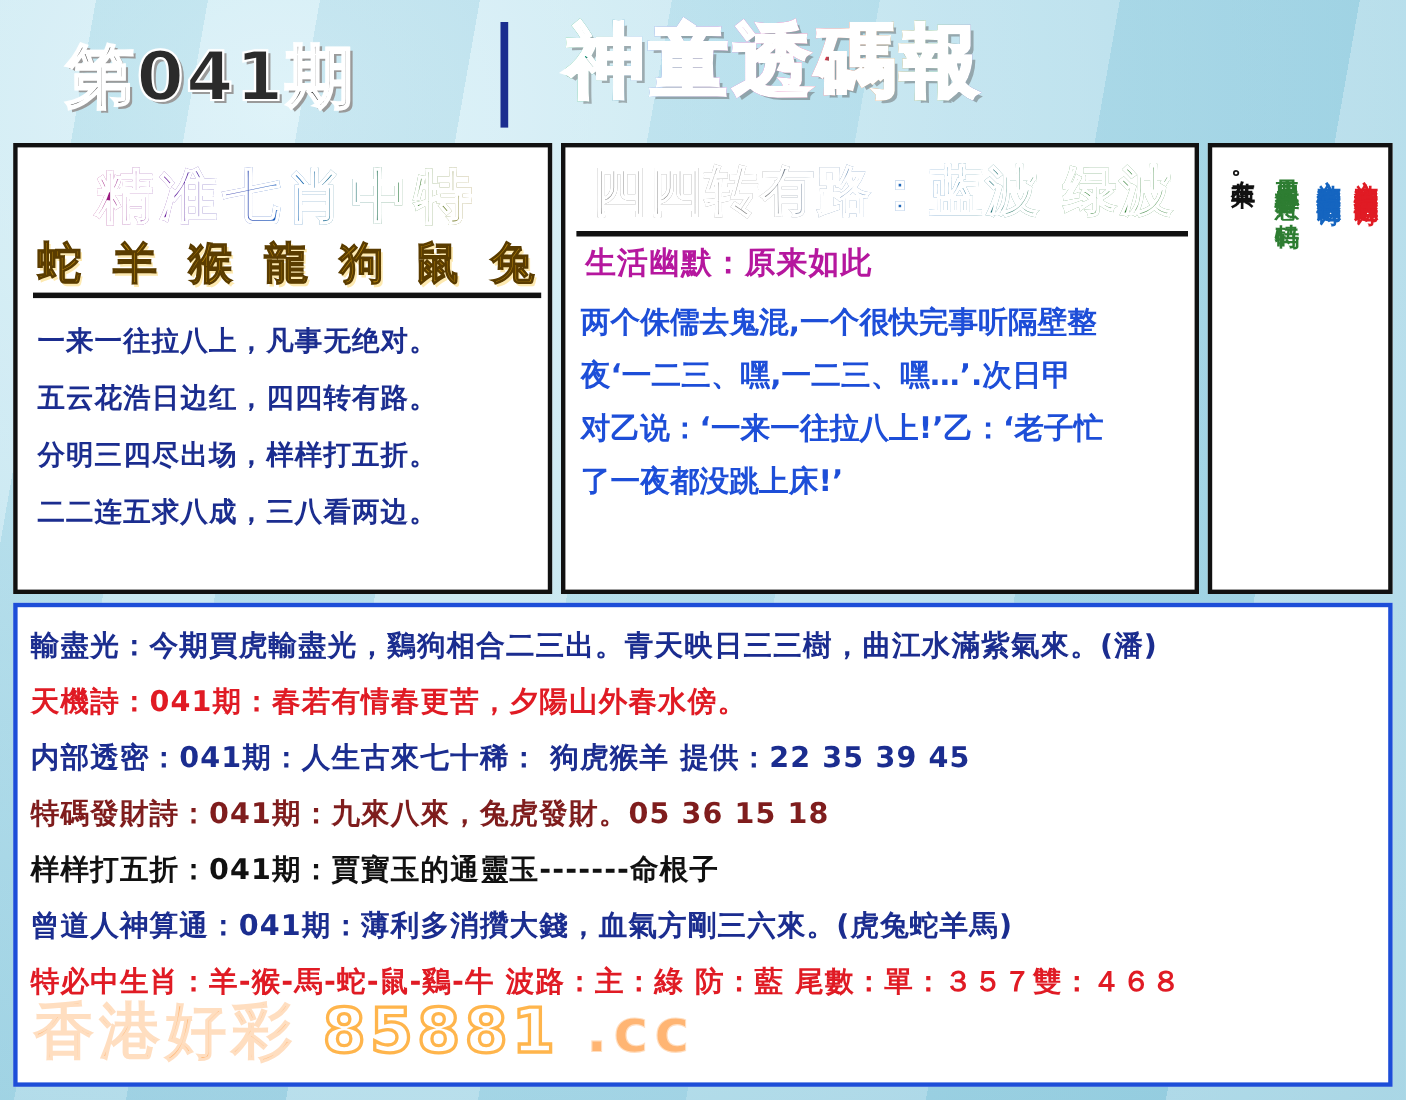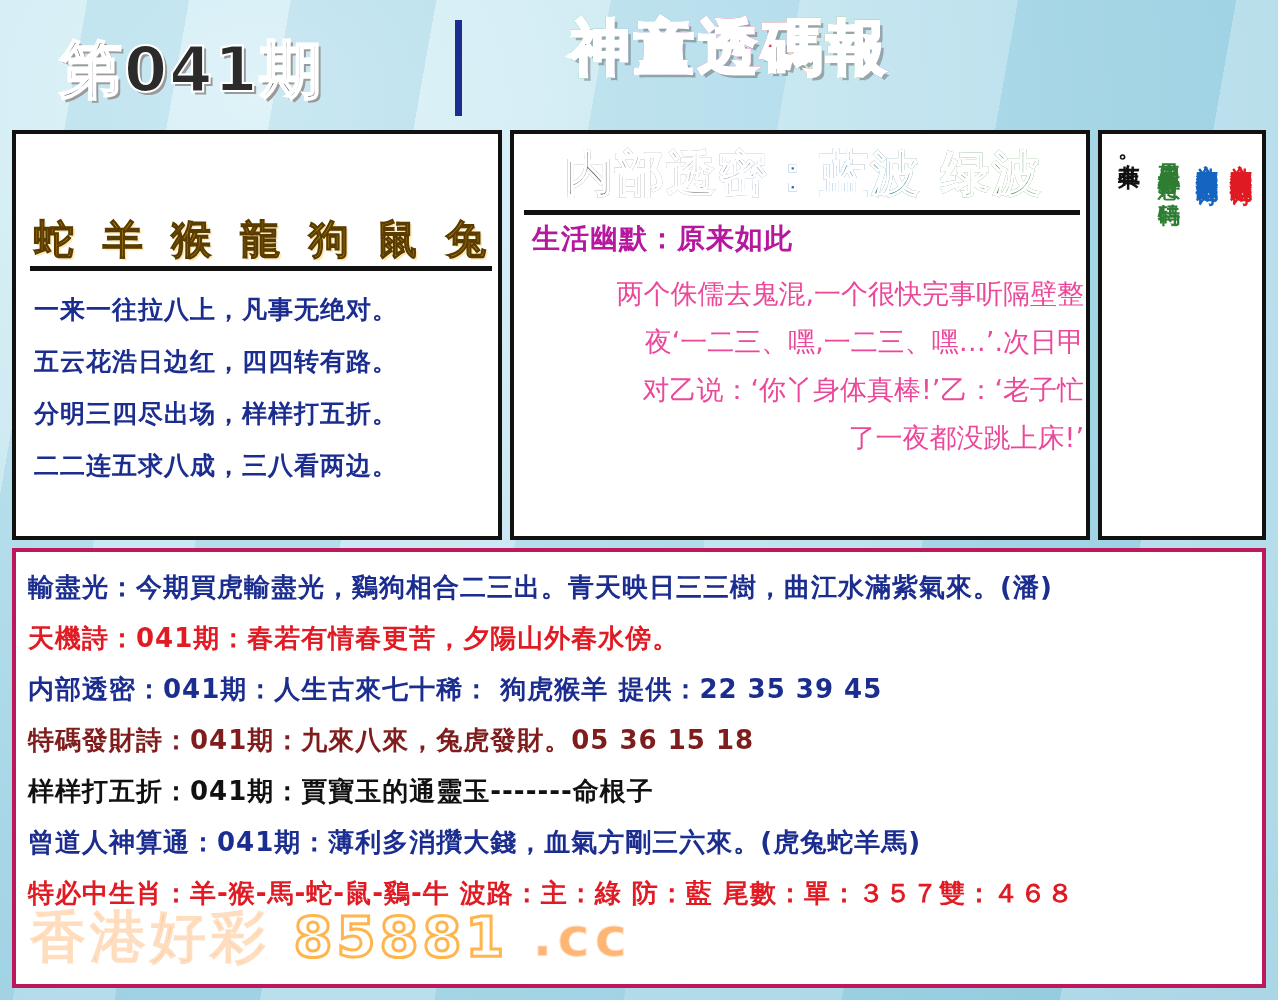--- a/index.html
+++ b/index.html
@@ -30,22 +30,22 @@
     font-size:62px;font-weight:bold;
     color:#2b2b2b;
     -webkit-text-stroke:2px #ffffff;
     text-shadow:3px 3px 0 #9a9a9a, 0 0 2px #fff;
     letter-spacing:2px;
   }
   .divider-bar{
     position:absolute;left:455px;top:20px;width:7px;height:96px;background:#1b2d8f;
   }
   .title-main{
-    position:absolute;left:570px;top:8px;
-    font-size:60px;font-weight:bold;letter-spacing:4px;
+    position:absolute;left:514px;top:8px;
+    font-size:72px;font-weight:bold;letter-spacing:4px;
     font-family:"DejaVu Sans", sans-serif;
     background:linear-gradient(90deg,#00a651 0%, #0066cc 18%, #7b2fbe 36%, #e8148c 54%, #e85c00 72%, #1b8f3a 88%, #2d2dbb 100%);
     -webkit-background-clip:text;background-clip:text;color:transparent;
     -webkit-text-stroke:3px #ffffff;
     text-shadow:4px 4px 0 rgba(90,90,90,.45);
     text-align:center;
   }
 
   
   .boxes{position:absolute;left:12px;top:130px;width:1254px;height:415px;}
@@ -87,40 +87,39 @@
     -webkit-background-clip:text;background-clip:text;color:transparent;
     -webkit-text-stroke:1.5px #ffffff;
   }
   .joke-head{
     position:absolute;left:18px;top:86px;
     font-size:28px;font-weight:bold;color:#b5179e;
     font-family:"DejaVu Sans", sans-serif;letter-spacing:1px;
   }
   .joke-body{
     position:absolute;left:14px;top:136px;width:556px;
-    font-size:27px;font-weight:normal;color:#ec4899;line-height:48px;
-    font-family:"DejaVu Sans", sans-serif;
-    text-align:right;
+    font-size:27px;font-weight:bold;color:#1d4ed8;line-height:48px;
+    font-family:"DejaVu Sans", sans-serif;
   }
 
   .vtext{
     position:absolute;top:12px;height:386px;
     writing-mode:vertical-rl;text-orientation:upright;
     font-size:22px;font-weight:bold;line-height:30px;
     font-family:"DejaVu Sans", sans-serif;letter-spacing:2px;
   }
   .v1{right:6px;color:#e01b24;}
   .v2{right:40px;color:#1565c0;}
   .v3{right:78px;color:#2e7d32;}
   .v4{right:118px;color:#111;}
 
   
   .bottom{
     position:absolute;left:12px;top:548px;width:1254px;height:440px;
-    background:#ffffff;border:4px solid #be185d;box-sizing:border-box;
+    background:#ffffff;border:4px solid #1d4ed8;box-sizing:border-box;
     padding:10px 12px 0 12px;
   }
   .line{
     font-size:26px;font-weight:bold;line-height:51px;
     font-family:"DejaVu Sans", sans-serif;white-space:nowrap;
     letter-spacing:1px;
   }
   .c-blue{color:#1b2d8f;}
   .c-red{color:#e01b24;}
   .c-green{color:#1b7f3a;}
@@ -146,46 +145,47 @@
 
   <div class="header">
     <div class="issue">第041期</div>
     <div class="divider-bar"></div>
     <div class="title-main">神童透碼報</div>
   </div>
 
   <div class="boxes">
 
     <div class="box box-left">
+      <div class="lead-title">精准七肖中特</div>
       <div class="zodiac-row">
         <span>蛇</span>
         <span>羊</span>
         <span>猴</span>
         <span>龍</span>
         <span>狗</span>
         <span>鼠</span>
         <span>兔</span>
       </div>
       <div class="hr-thick" style="top:132px;"></div>
       <div class="poem">
         <div>一来一往拉八上，凡事无绝对。</div>
         <div>五云花浩日边红，四四转有路。</div>
         <div>分明三四尽出场，样样打五折。</div>
         <div>二二连五求八成，三八看两边。</div>
       </div>
     </div>
 
     <div class="box box-mid">
-      <div class="wave-title">内部透密：蓝波 绿波</div>
+      <div class="wave-title">四四转有路：蓝波 绿波</div>
       <div class="hr-thick" style="left:10px;top:76px;width:556px;"></div>
       <div class="joke-head">生活幽默：原来如此</div>
       <div class="joke-body">
         <div>两个侏儒去鬼混,一个很快完事听隔壁整</div>
         <div>夜‘一二三、嘿,一二三、嘿…’.次日甲</div>
-        <div>对乙说：‘你丫身体真棒!’乙：‘老子忙</div>
+        <div>对乙说：‘一来一往拉八上!’乙：‘老子忙</div>
         <div>了一夜都没跳上床!’</div>
       </div>
     </div>
 
     <div class="box box-right">
       <div class="vtext v4">在其中。</div>
       <div class="vtext v3">只要用心解开诗意，特码</div>
       <div class="vtext v2">六合神童特别奉献透码诗</div>
       <div class="vtext v1">六合神童特别奉献透码诗</div>
     </div>

